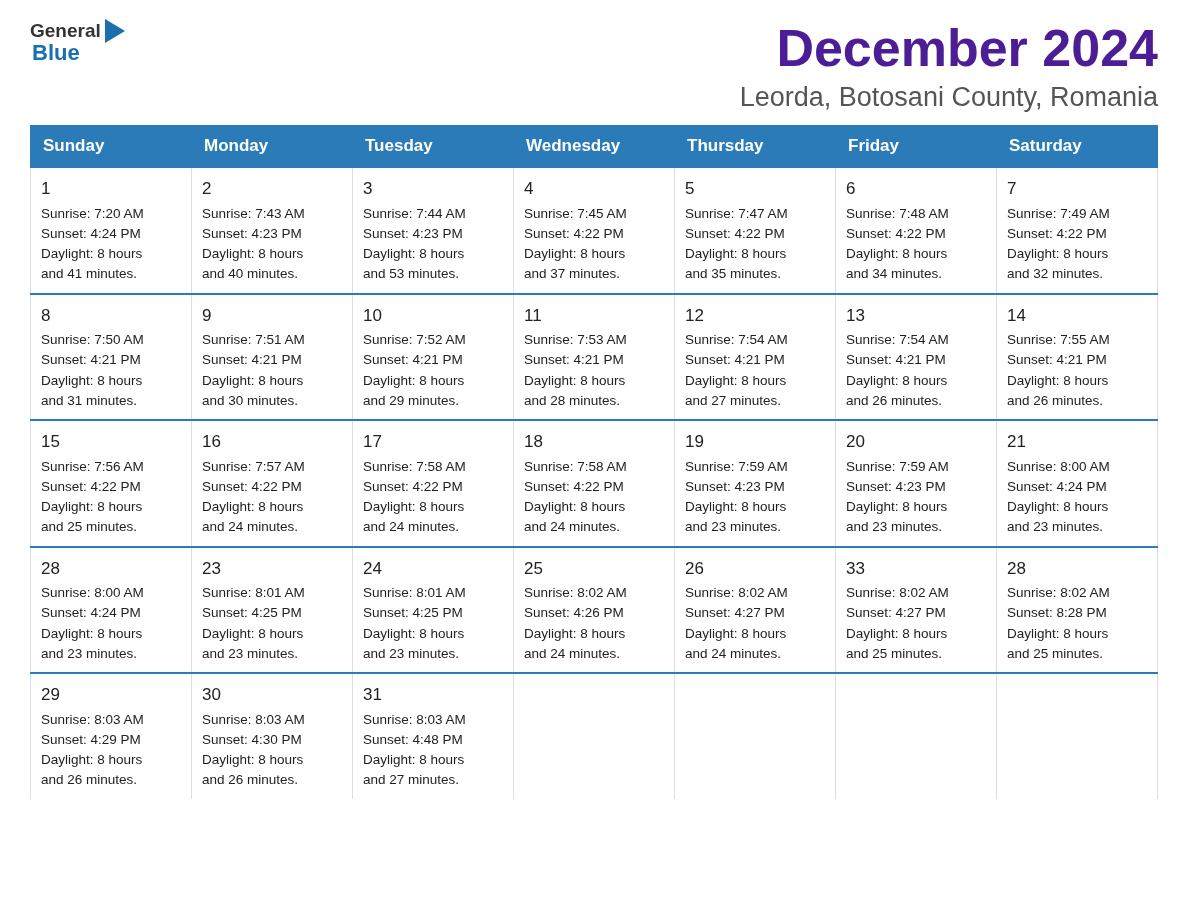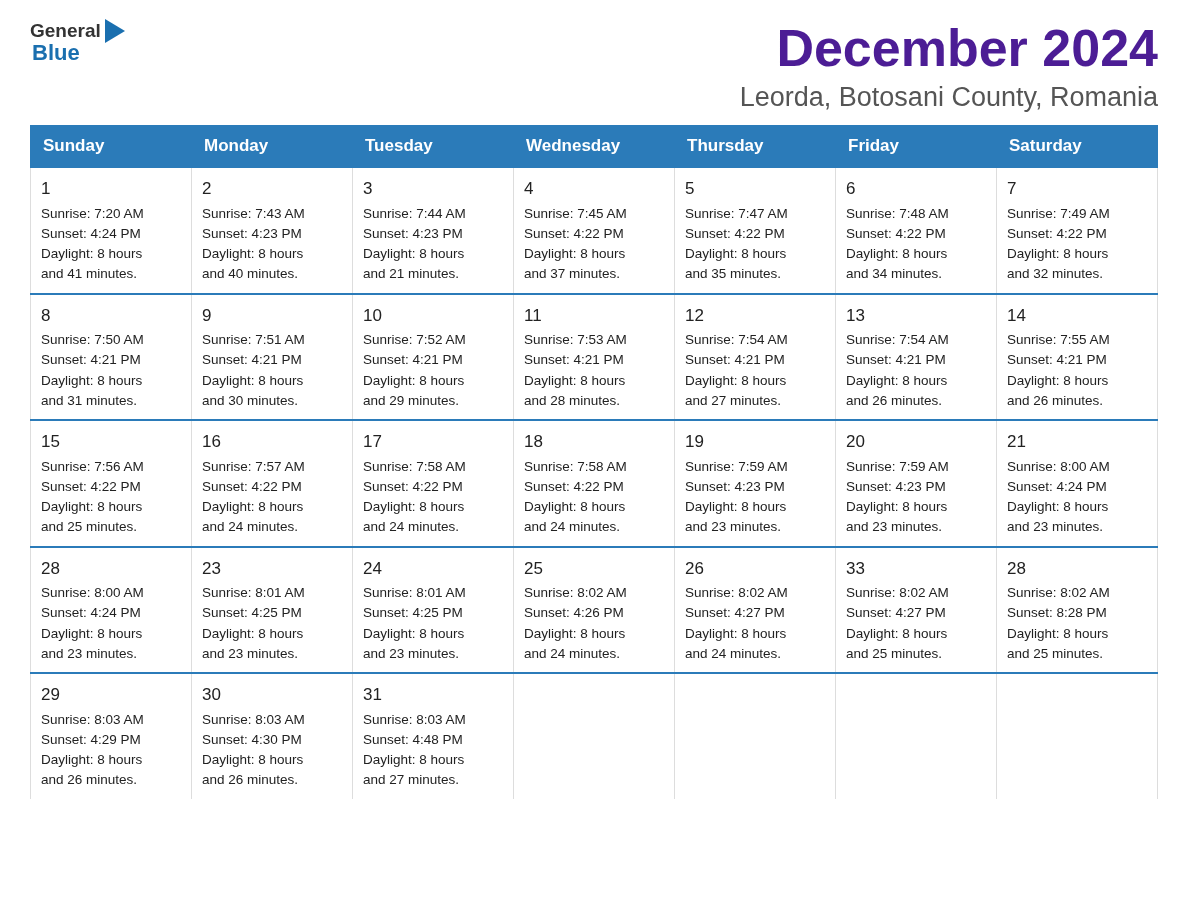--- a/index.html
+++ b/index.html
@@ -152,21 +152,21 @@
           <span>Sunrise: 7:43 AM</span><br>
           <span>Sunset: 4:23 PM</span><br>
           <span>Daylight: 8 hours</span><br>
           <span>and 40 minutes.</span>
         </td>
         <td>
           <span class="day-number">3</span>
           <span>Sunrise: 7:44 AM</span><br>
           <span>Sunset: 4:23 PM</span><br>
           <span>Daylight: 8 hours</span><br>
-          <span>and 21 minutes.</span>
+          <span>and 53 minutes.</span>
         </td>
         <td>
           <span class="day-number">4</span>
           <span>Sunrise: 7:45 AM</span><br>
           <span>Sunset: 4:22 PM</span><br>
           <span>Daylight: 8 hours</span><br>
           <span>and 37 minutes.</span>
         </td>
         <td>
           <span class="day-number">5</span>

